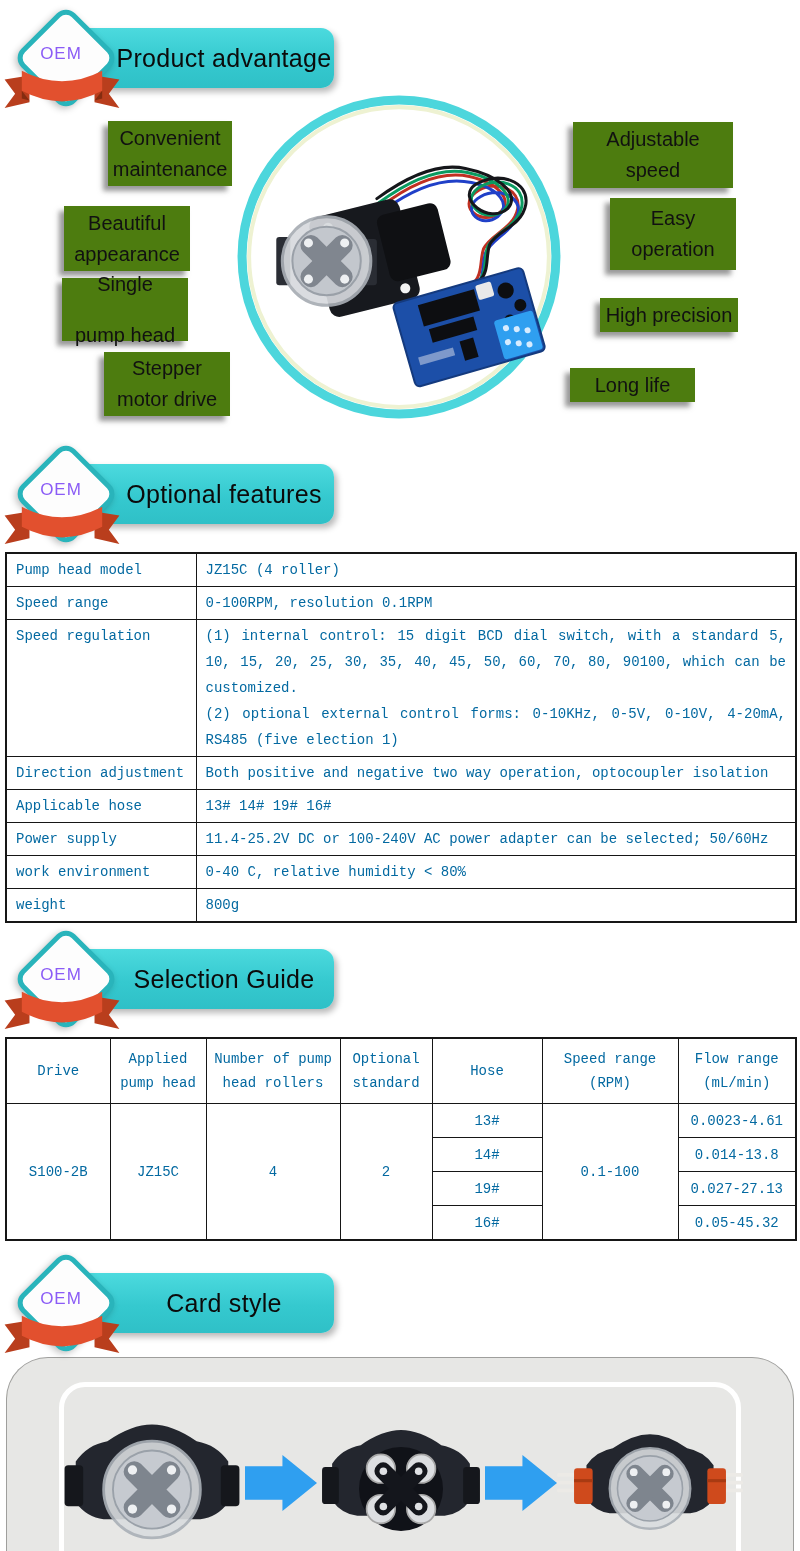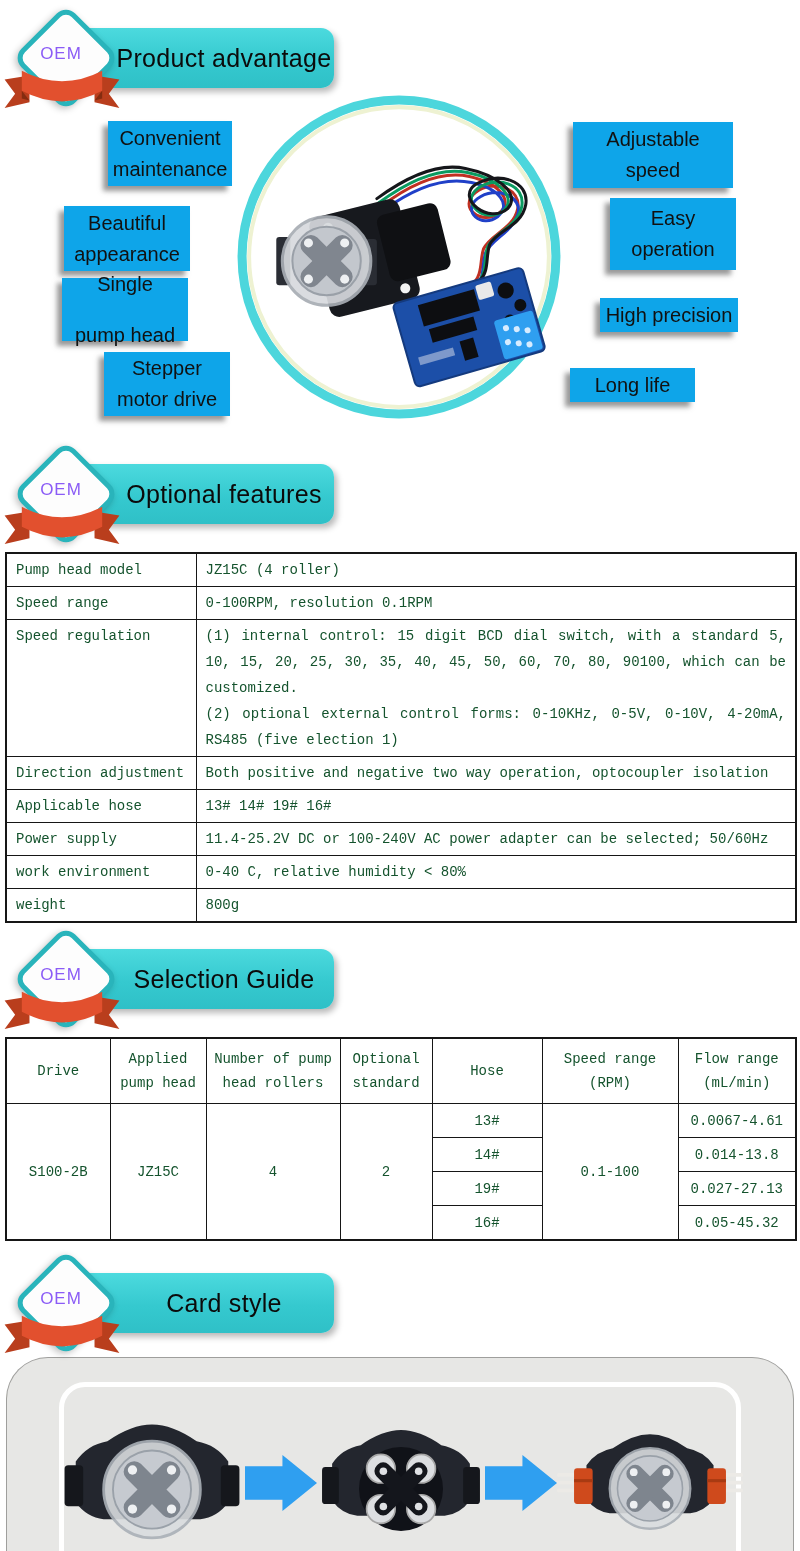--- a/index.html
+++ b/index.html
@@ -24,29 +24,29 @@
   }
   .badge .oem{
     position:absolute;left:0;top:40px;width:106px;text-align:center;
     font-size:17px;color:#8b5cf6;letter-spacing:1px;z-index:3;
   }
   .badge svg.ribbon{position:absolute;left:-8px;bottom:6px;width:124px;height:44px;z-index:4;}
   
   .advantage-area{position:relative;height:322px;}
   .circle-wrap{position:absolute;left:230px;top:-20px;width:338px;height:338px;}
   .adv-label{
-    position:absolute;background:#0ea5e9;color:#111;text-align:center;
+    position:absolute;background:#4d7c0f;color:#111;text-align:center;
     display:flex;flex-direction:column;justify-content:center;
     font-size:20px;line-height:31px;box-shadow:-5px 5px 5px rgba(70,70,70,0.55);
     padding:1px 4px;box-sizing:border-box;
   }
   
   table.spec{
     border-collapse:collapse;margin:8px 0 0 5px;width:790px;table-layout:fixed;
-    font-family:"Liberation Mono","DejaVu Sans Mono",monospace;font-size:14px;color:#14532d;
+    font-family:"Liberation Mono","DejaVu Sans Mono",monospace;font-size:14px;color:#0369a1;
   }
   table.spec td,table.spec th{
     border:1px solid #161616;vertical-align:middle;padding:3px 9px;line-height:26px;font-weight:normal;
   }
   table.spec{border:2px solid #161616;}
   .feat-label{width:190px;}
   .feat-just{text-align:justify;}
   .feat-just p{margin:0;}
   table.sel td,table.sel th{text-align:center;padding:2px 4px;line-height:24px;}
   table.sel th{height:60px;}
@@ -286,21 +286,21 @@
           <div>(mL/min)</div>
         </th>
   </tr>
   <tr>
     <td rowspan="4">S100-2B</td>
     <td rowspan="4">JZ15C</td>
     <td rowspan="4">4</td>
     <td rowspan="4">2</td>
     <td>13#</td>
     <td rowspan="4">0.1-100</td>
-    <td>0.0067-4.61</td>
+    <td>0.0023-4.61</td>
   </tr>
   <tr>
     <td>14#</td>
     <td>0.014-13.8</td>
   </tr>
   <tr>
     <td>19#</td>
     <td>0.027-27.13</td>
   </tr>
   <tr>

